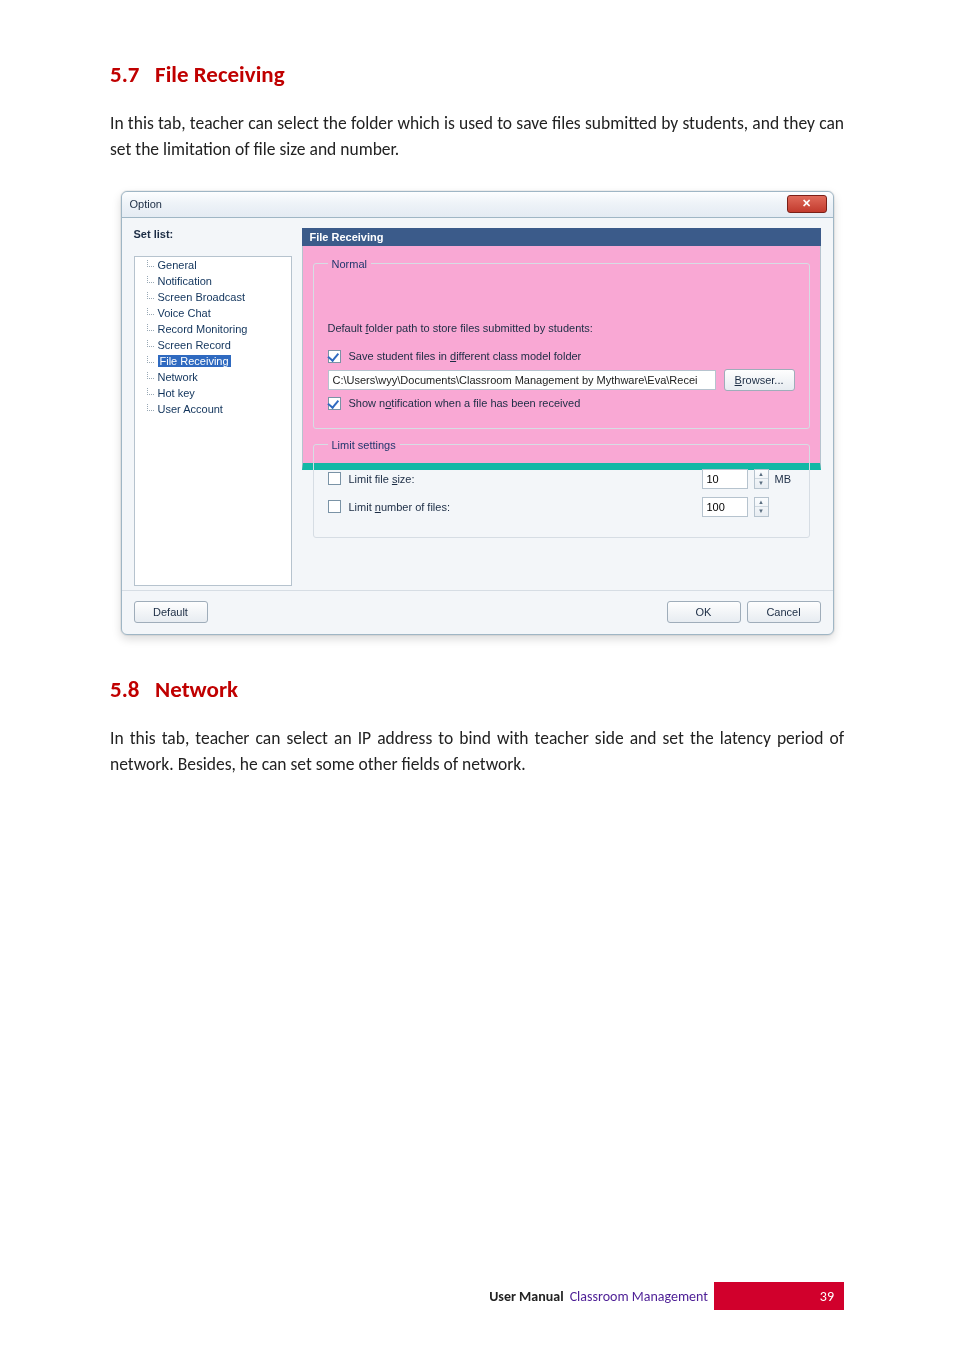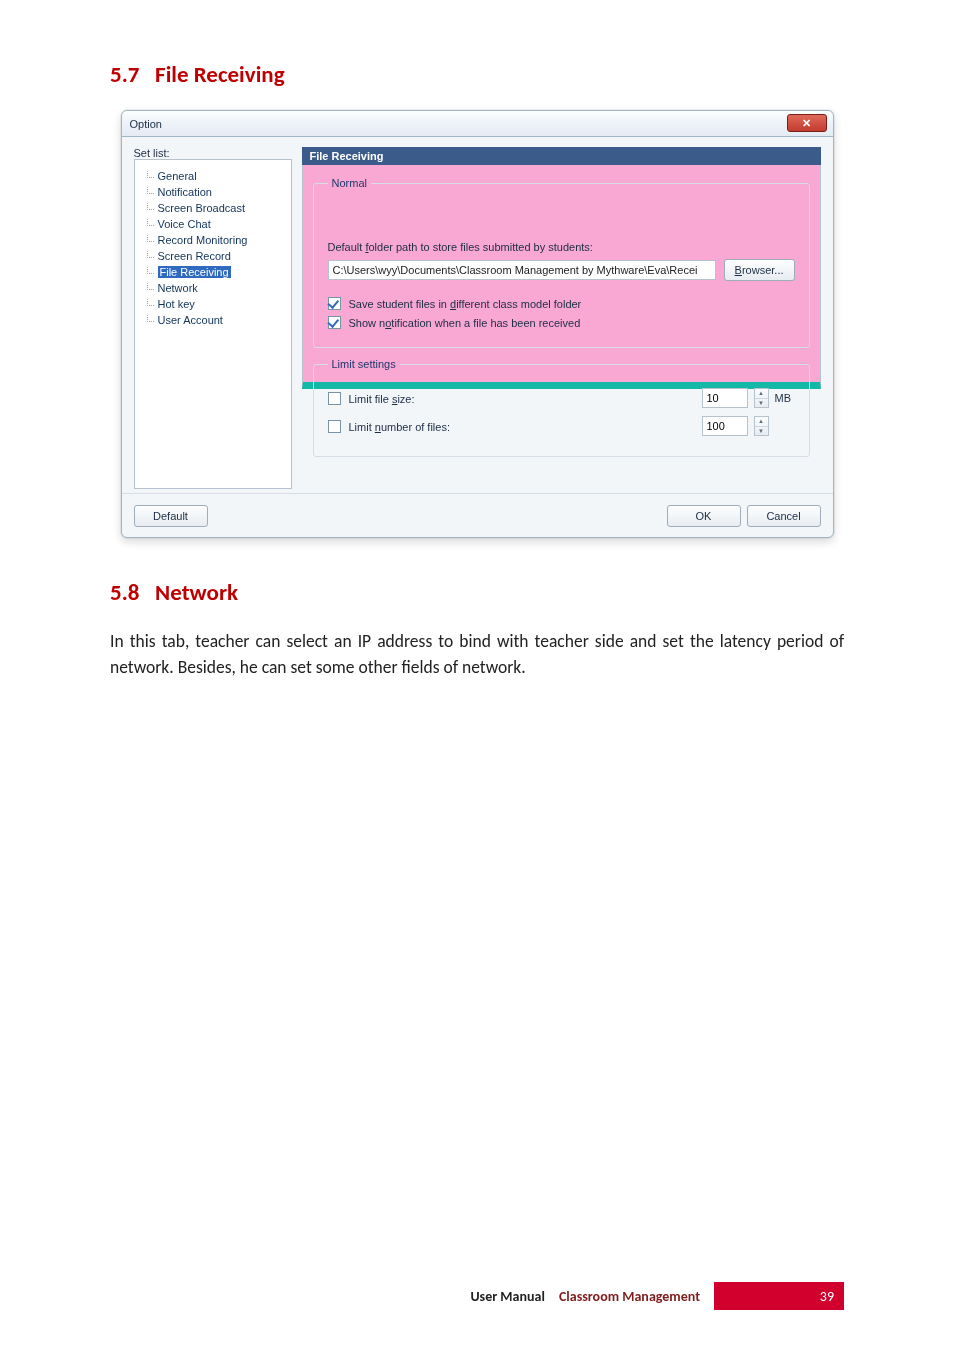--- a/index.html
+++ b/index.html
@@ -81,27 +81,28 @@
   .opt-body{
     display:flex;
     padding:10px 12px 4px 12px;
     gap:10px;
   }
   .opt-left{
     width:158px;
   }
   .opt-left-label{
     color:#1b2c44;
-    margin-bottom:0;
+    margin-bottom:16px;
+    font-weight:bold;
   }
   .opt-tree{
     height:330px;
     background:#fff;
     border:1px solid #b6c3ce;
-    padding:8px 0;
+    padding:0 0;
     overflow:hidden;
   }
   .tree-item{
     padding:2px 4px 2px 8px;
     color:var(--tree-text);
     white-space:nowrap;
     cursor:default;
   }
   .tree-item.lvl1{padding-left:12px;}
   .tree-item.lvl1::before{
@@ -240,45 +241,46 @@
 
   
   .page-footer{
     position:absolute;
     left:0;right:0;
     bottom:40px;
     display:flex;
     align-items:center;
     justify-content:flex-end;
     padding:0 110px 0 0;
-    gap:14px;
+    gap:6px;
     font-size:14px;
   }
   .page-footer .man{font-weight:700;}
-  .page-footer .cm{font-weight:700;color:#7f1d1d;}
+  .page-footer .cm{font-weight:400;color:#4c1d95;}
   .page-footer .pn-box{
     background:var(--footer-red);
     color:#fff;
     width:130px;
     height:28px;
     display:flex;align-items:center;justify-content:flex-end;
     padding-right:10px;
     font-size:14px;
   }
 </style>
 </head>
 <body>
 
 <div class="page">
 
   <h2 class="section-heading">
     <span>5.7</span>
     &nbsp;
     <span>File Receiving</span>
   </h2>
+  <p class="section-para">In this tab, teacher can select the folder which is used to save files submitted by students, and they can set the limitation of file size and number.</p>
 
   <div class="opt-window">
     <div class="opt-titlebar">
       <span>Option</span>
       <div class="close-btn">
         <span>✕</span>
       </div>
     </div>
 
     <div class="opt-body">
@@ -301,32 +303,32 @@
       <div class="opt-right">
         <div class="panel-title">File Receiving</div>
         <div class="panel-body">
 
           <fieldset class="groupbox">
             <legend>Normal</legend>
 
             <div class="folder-label">
               <span>Default </span><span class="ul" style="text-decoration:underline">f</span><span>older path to store files submitted by students:</span>
             </div>
+            <div class="gb-row" style="margin-top:16px;">
+              <span class="chk checked"></span>
+              <span class="chk-label">
+                <span>Save student files in </span><span class="ul">d</span><span>ifferent class model folder</span>
+              </span>
+            </div>
+
             <div class="gb-row">
               <input class="path-input" type="text" value="C:\Users\wyy\Documents\Classroom Management by Mythware\Eva\Recei" style="">
               <button class="btn">
                 <span style="text-decoration:underline">B</span><span>rowser...</span>
               </button>
-            </div>
-
-            <div class="gb-row" style="margin-top:16px;">
-              <span class="chk checked"></span>
-              <span class="chk-label">
-                <span>Save student files in </span><span class="ul">d</span><span>ifferent class model folder</span>
-              </span>
             </div>
             <div class="gb-row">
               <span class="chk checked"></span>
               <span class="chk-label">
                 <span>Show n</span><span class="ul">o</span><span>tification when a file has been received</span>
               </span>
             </div>
           </fieldset>
 
           <fieldset class="groupbox">

